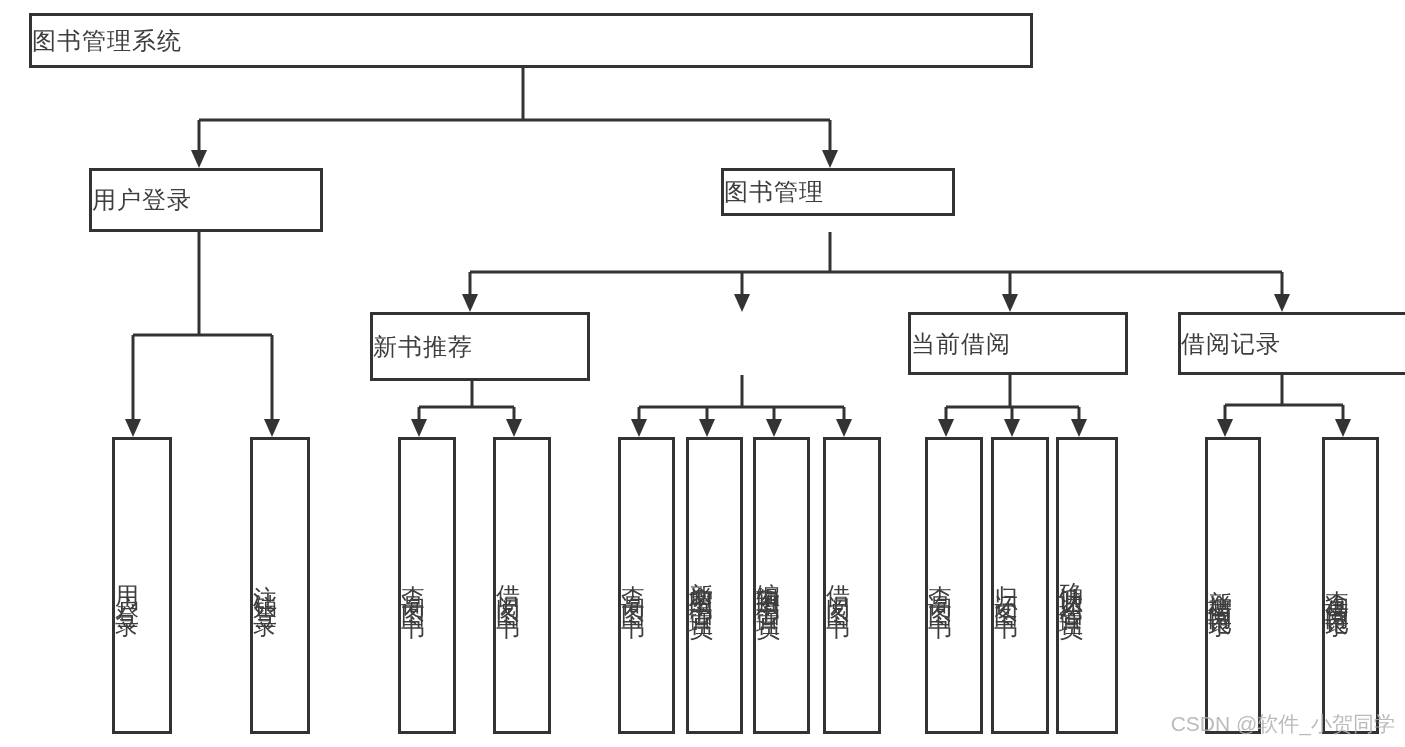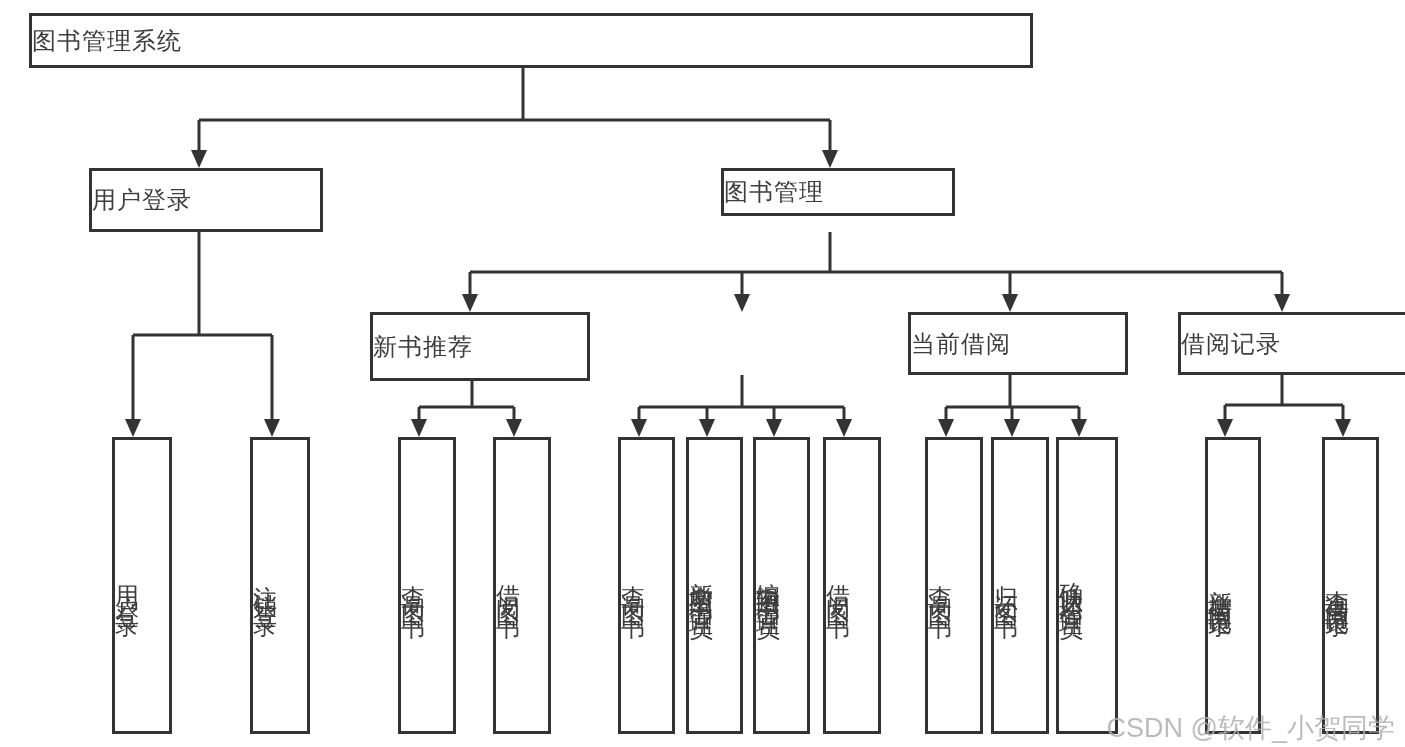--- a/index.html
+++ b/index.html
@@ -56,21 +56,21 @@
     stroke-width:3;
     fill:none;
   }
   #connectors path.ar{
     fill:var(--line-color);
     stroke:none;
   }
   .watermark{
     position:absolute;
     top:710px;right:10px;
-    font-size:27px;
+    font-size:21px;
     color:var(--wm-color);
     opacity:0.85;
     z-index:5;
     white-space:nowrap;
     text-align:right;
   }
 </style>
 </head>
 <body>
 

